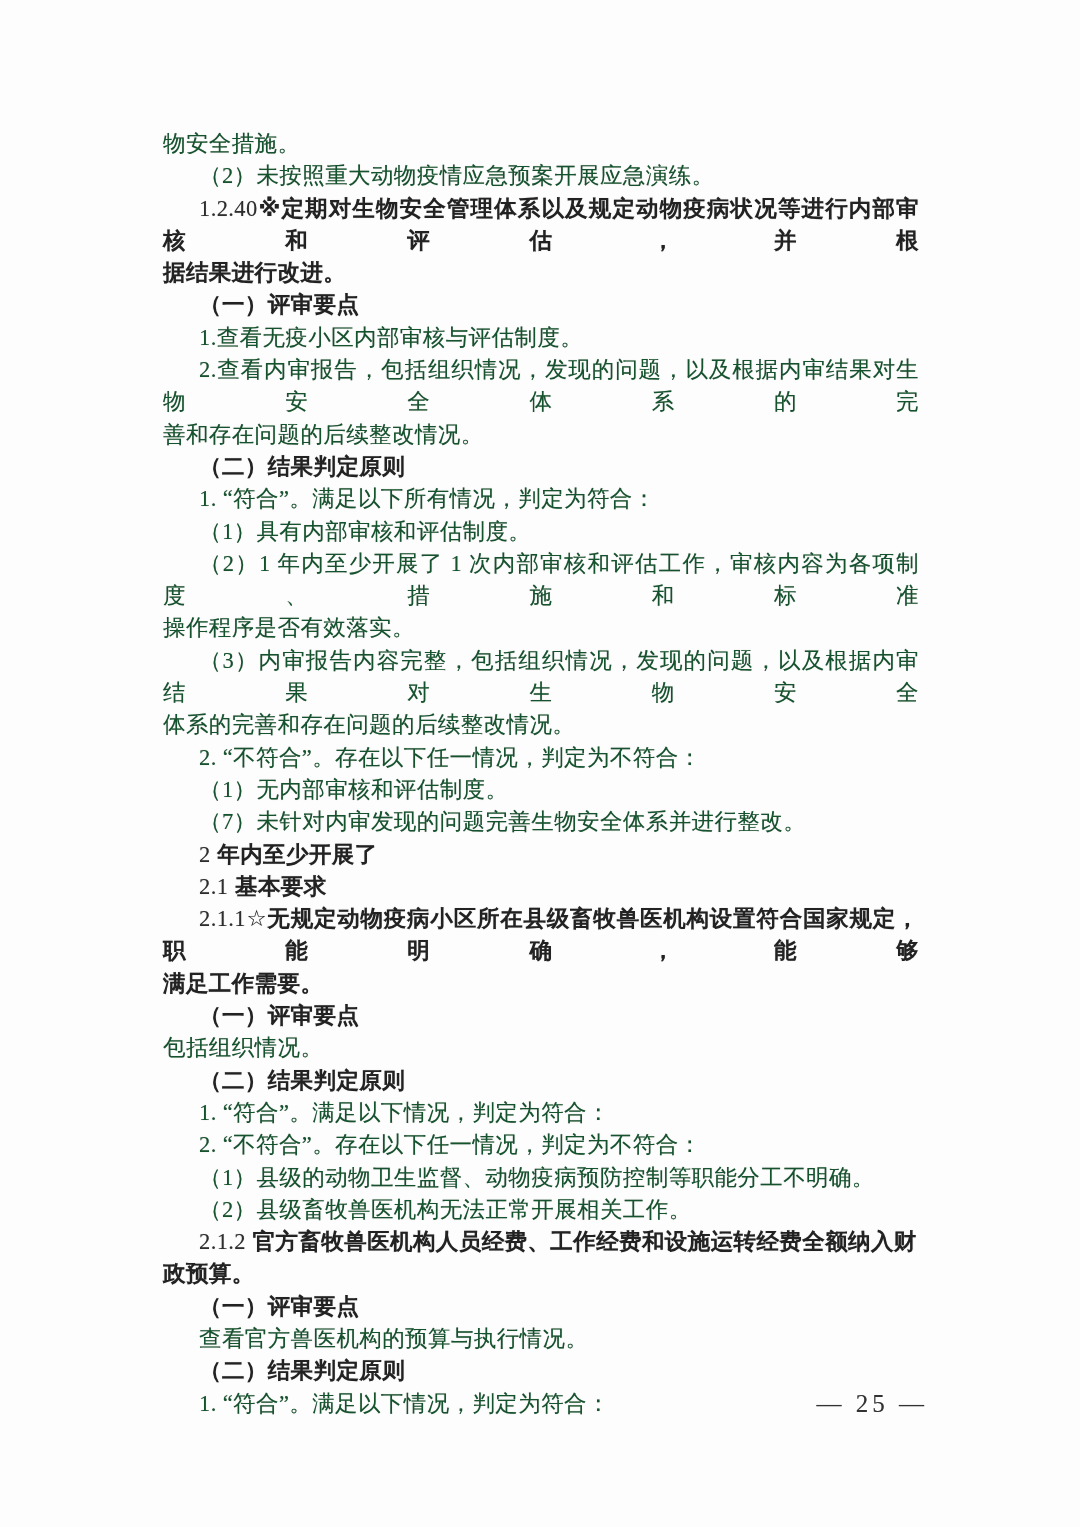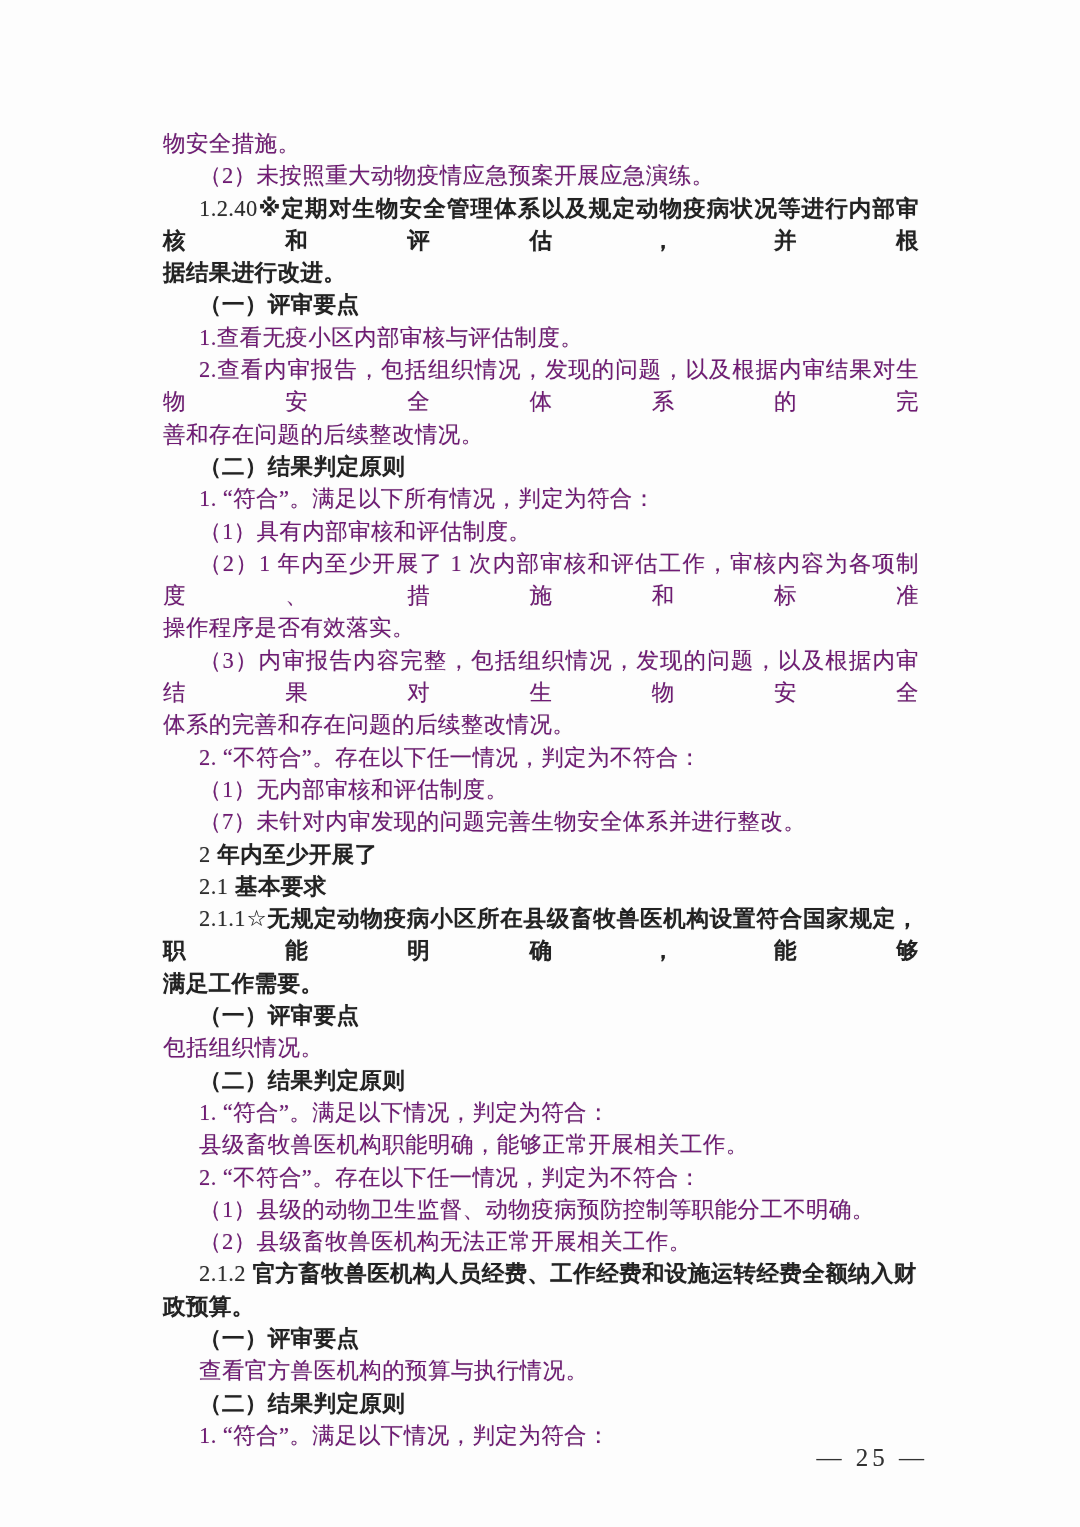--- a/index.html
+++ b/index.html
@@ -13,40 +13,40 @@
   }
   .content {
     position: absolute;
     left: 163px;
     top: 128px;
     width: 756px;
   }
   .ln {
     font-size: 22.5px;
     line-height: 32.3px;
-    color: #701a75;
+    color: #14532d;
     letter-spacing: 0.4px;
     text-shadow: 0 0 0.8px rgba(70,70,70,0.45);
     text-align: left;
   }
   .ind { text-indent: 36px; }
   .jf  { text-align: justify; text-align-last: justify; }
   .bold {
     font-weight: 700;
     font-family: "Liberation Sans", "DejaVu Sans", sans-serif;
     color: #222222;
   }
   .num {
     font-weight: 400;
     font-family: Liberation Serif, serif;
     color: #2e2e2e;
   }
   .pageno {
     position: absolute;
-    top: 1444px;
+    top: 1390px;
     right: 152px;
     font-size: 25px;
     letter-spacing: 4px;
     color: #333333;
     text-shadow: 0 0 0.6px rgba(70,70,70,0.4);
     font-family: "Liberation Serif", "DejaVu Serif", serif;
   }
 </style>
 </head>
 <body>
@@ -77,21 +77,20 @@
 
     <div class="ln ind bold"><span class="num">2</span><span> 年内至少开展了</span></div>
     <div class="ln ind bold"><span class="num">2.1</span><span> 基本要求</span></div>
     <div class="ln ind jf bold"><span class="num">2.1.1</span><span>☆无规定动物疫病小区所在县级畜牧兽医机构设置符合国家规定，职能明确，能够</span></div>
     <div class="ln bold">满足工作需要。</div>
 
     <div class="ln ind bold">（一）评审要点</div>
     <div class="ln">包括组织情况。</div>
     <div class="ln ind bold">（二）结果判定原则</div>
     <div class="ln ind">1. “符合”。满足以下情况，判定为符合：</div>
-    <div class="ln ind">县级畜牧兽医机构职能明确，能够正常开展相关工作。</div>
     <div class="ln ind">2. “不符合”。存在以下任一情况，判定为不符合：</div>
     <div class="ln ind">（1）县级的动物卫生监督、动物疫病预防控制等职能分工不明确。</div>
     <div class="ln ind">（2）县级畜牧兽医机构无法正常开展相关工作。</div>
 
     <div class="ln ind bold"><span class="num">2.1.2</span><span> 官方畜牧兽医机构人员经费、工作经费和设施运转经费全额纳入财政预算。</span></div>
 
     <div class="ln ind bold">（一）评审要点</div>
     <div class="ln ind">查看官方兽医机构的预算与执行情况。</div>
     <div class="ln ind bold">（二）结果判定原则</div>
     <div class="ln ind">1. “符合”。满足以下情况，判定为符合：</div>

